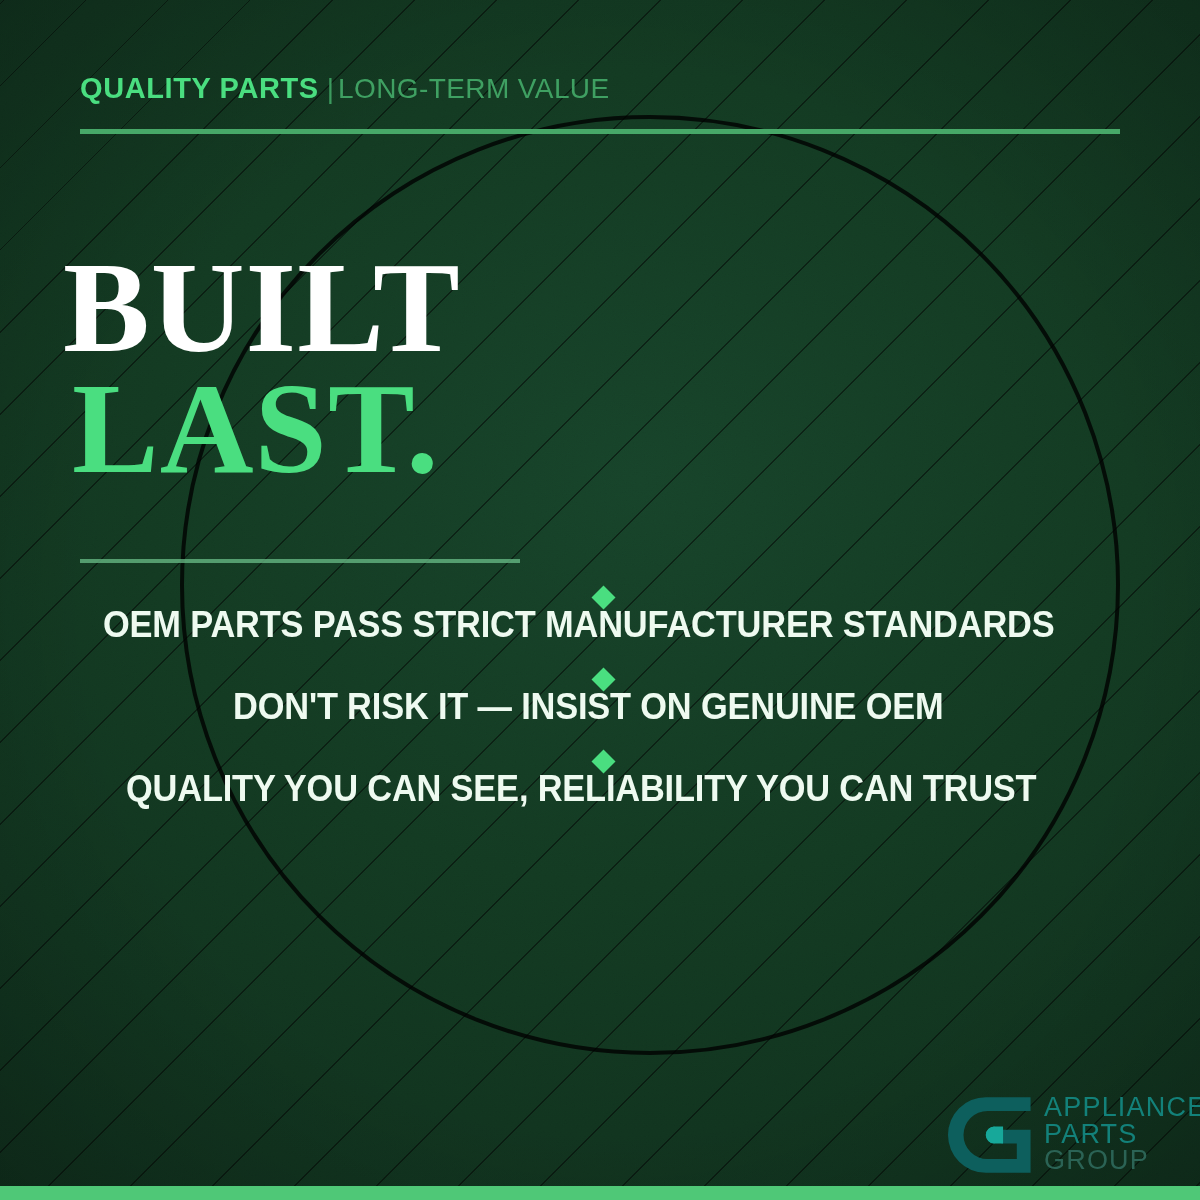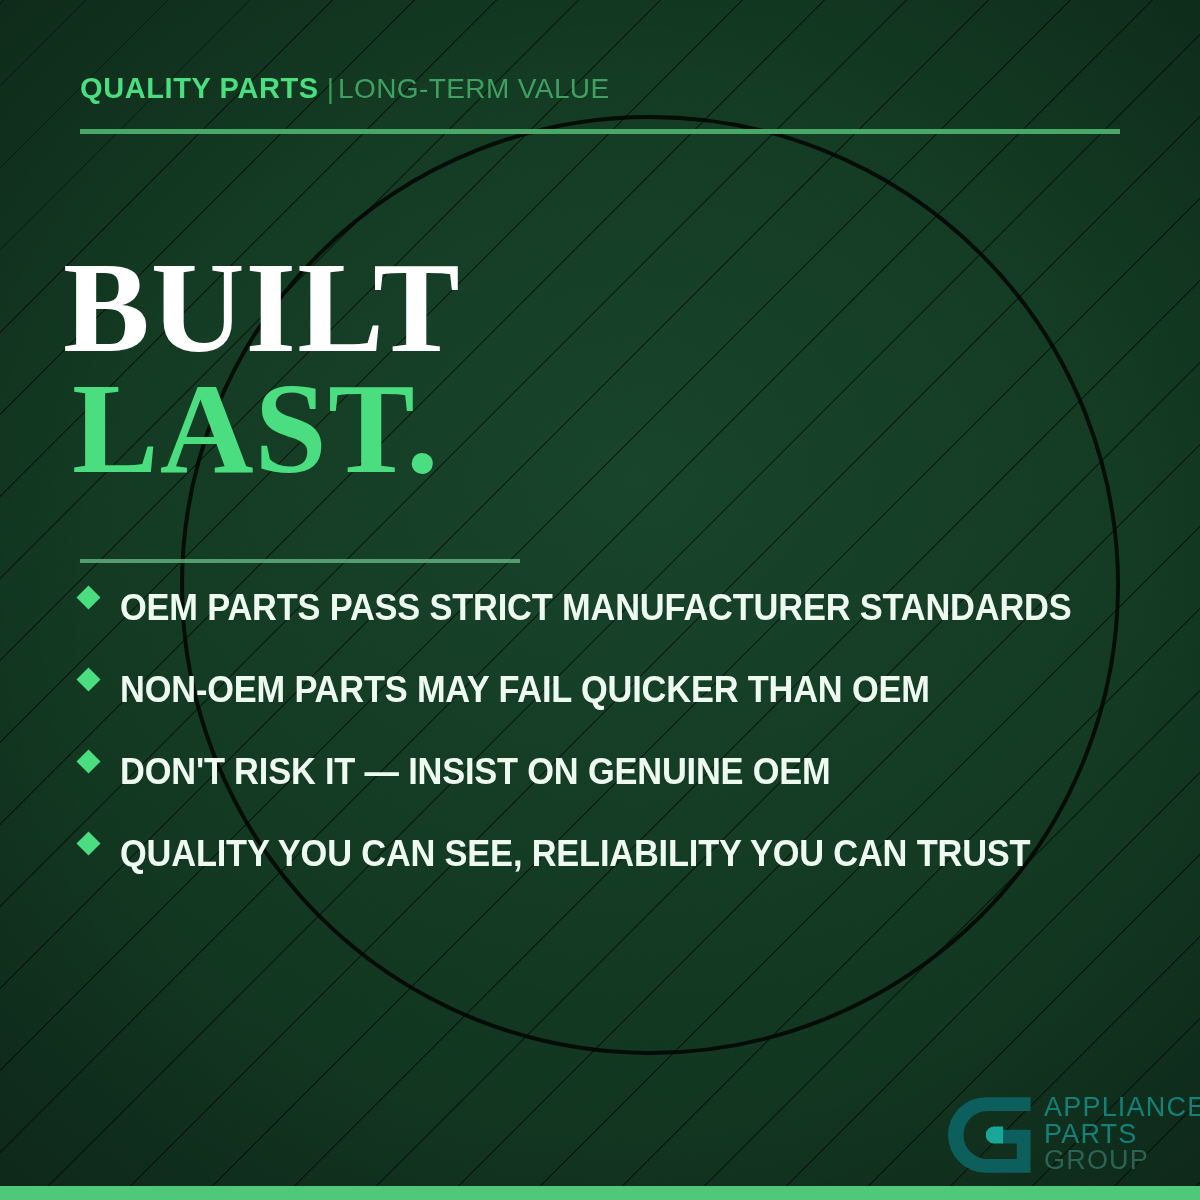--- a/index.html
+++ b/index.html
@@ -128,23 +128,24 @@
 
   
   .bullets {
     position: absolute;
     left: 80px;
     top: 589px;
     width: 1070px;
   }
   .bullet-row {
     display: flex;
-    align-items: flex-start;
+    align-items: center;
     height: 42px;
     margin-bottom: 40px;
+    flex-direction: column;
   }
   .bullet-row:last-child { margin-bottom: 0; }
   .diamond {
     flex: 0 0 auto;
     width: 17px;
     height: 17px;
     background: #4ade80;
     transform: rotate(45deg);
     margin-right: 23px;
   }
@@ -226,24 +227,20 @@
       <span class="h-line h-white">BUILT</span>
       <span class="h-line h-accent">LAST.</span>
     </h1>
 
     <div class="rule-mid"></div>
 
     <ul class="bullets" style="list-style:none;margin:0;padding:0;">
       <li class="bullet-row">
         <span class="diamond"></span>
         <span class="bullet-text">OEM PARTS PASS STRICT MANUFACTURER STANDARDS</span>
-      </li>
-      <li class="bullet-row">
-        <span class="diamond"></span>
-        <span class="bullet-text">NON-OEM PARTS MAY FAIL QUICKER THAN OEM</span>
       </li>
       <li class="bullet-row">
         <span class="diamond"></span>
         <span class="bullet-text">DON'T RISK IT — INSIST ON GENUINE OEM</span>
       </li>
       <li class="bullet-row">
         <span class="diamond"></span>
         <span class="bullet-text">QUALITY YOU CAN SEE, RELIABILITY YOU CAN TRUST</span>
       </li>
     </ul>

